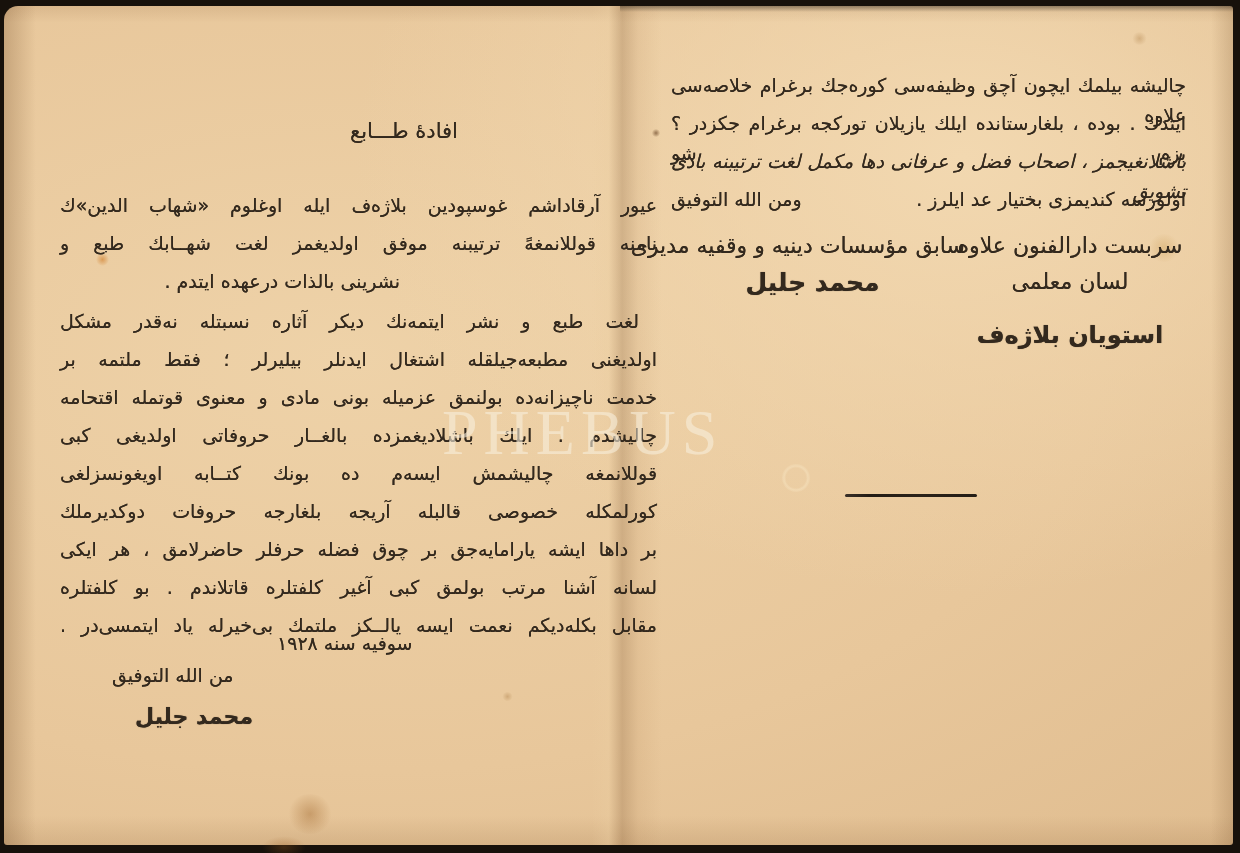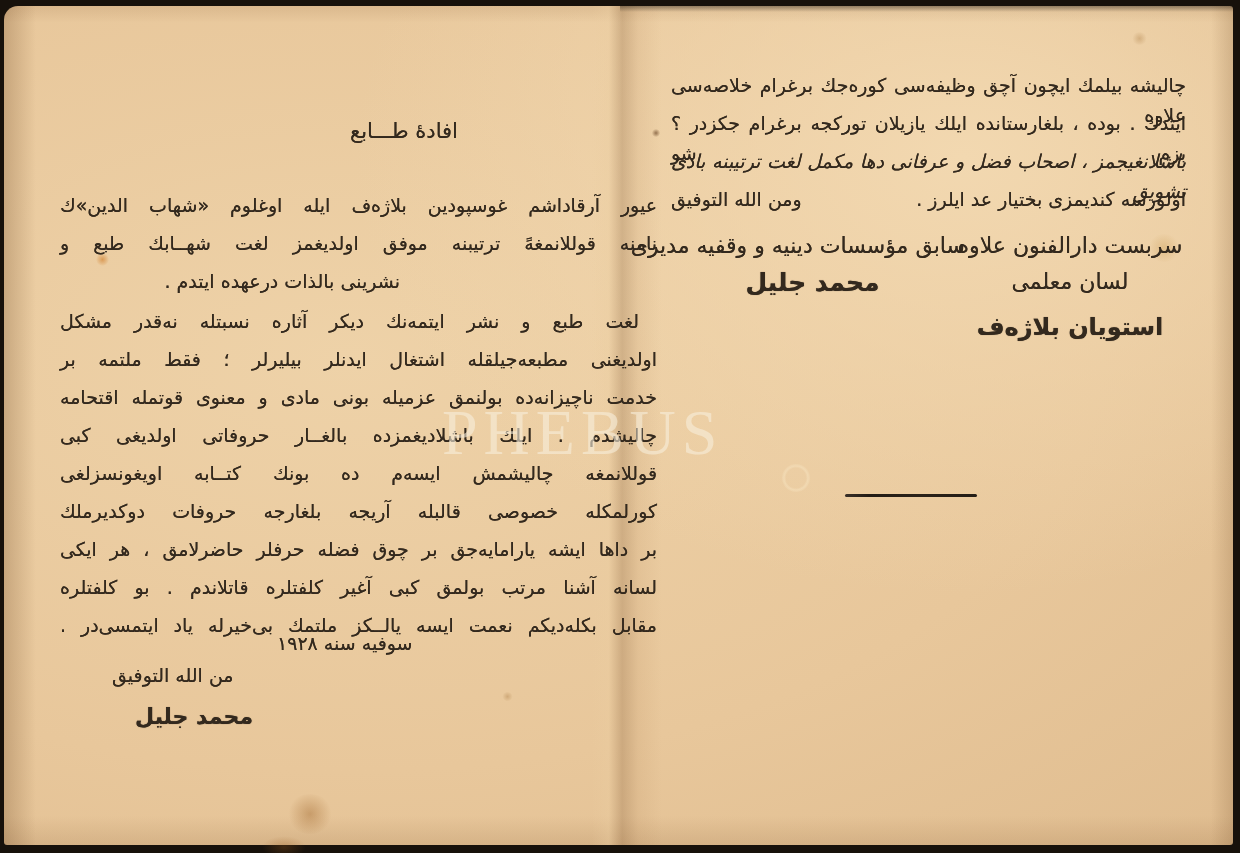--- a/index.html
+++ b/index.html
@@ -113,21 +113,21 @@
   <div class="txt rjline" style="top:146px;font-style:italic;">باشلانغيجمز ، اصحاب فضل و عرفانى دها مكمل لغت ترتيبنه بادئ تشويق</div>
 
   <div class="txt splitline" style="right:54px;top:184px;width:515px;">
     <span>اولورسه كنديمزى بختيار عد ايلرز .</span>
     <span>ومن الله التوفيق</span>
   </div>
 
   <div class="txt sigcol" style="right:50px;top:228px;width:240px;">
     <span class="role">سربست دارالفنون علاوه</span>
     <span class="role">لسان معلمى</span>
-    <span class="bigname nowrap" style="display:block;margin-top:12px;">استويان بلاژه‌ف</span>
+    <span class="bigname nowrap" style="display:block;margin-top:20px;">استويان بلاژه‌ف</span>
   </div>
 
   <div class="txt sigcol" style="left:660px;top:228px;width:305px;">
     <span class="role">سابق مؤسسات دينيه و وقفيه مديرى</span>
     <span class="bigname nowrap" style="display:block;margin-top:4px;font-size:25px;">محمد جليل</span>
   </div>
 
   <div class="divider"></div>
 </div>
 

